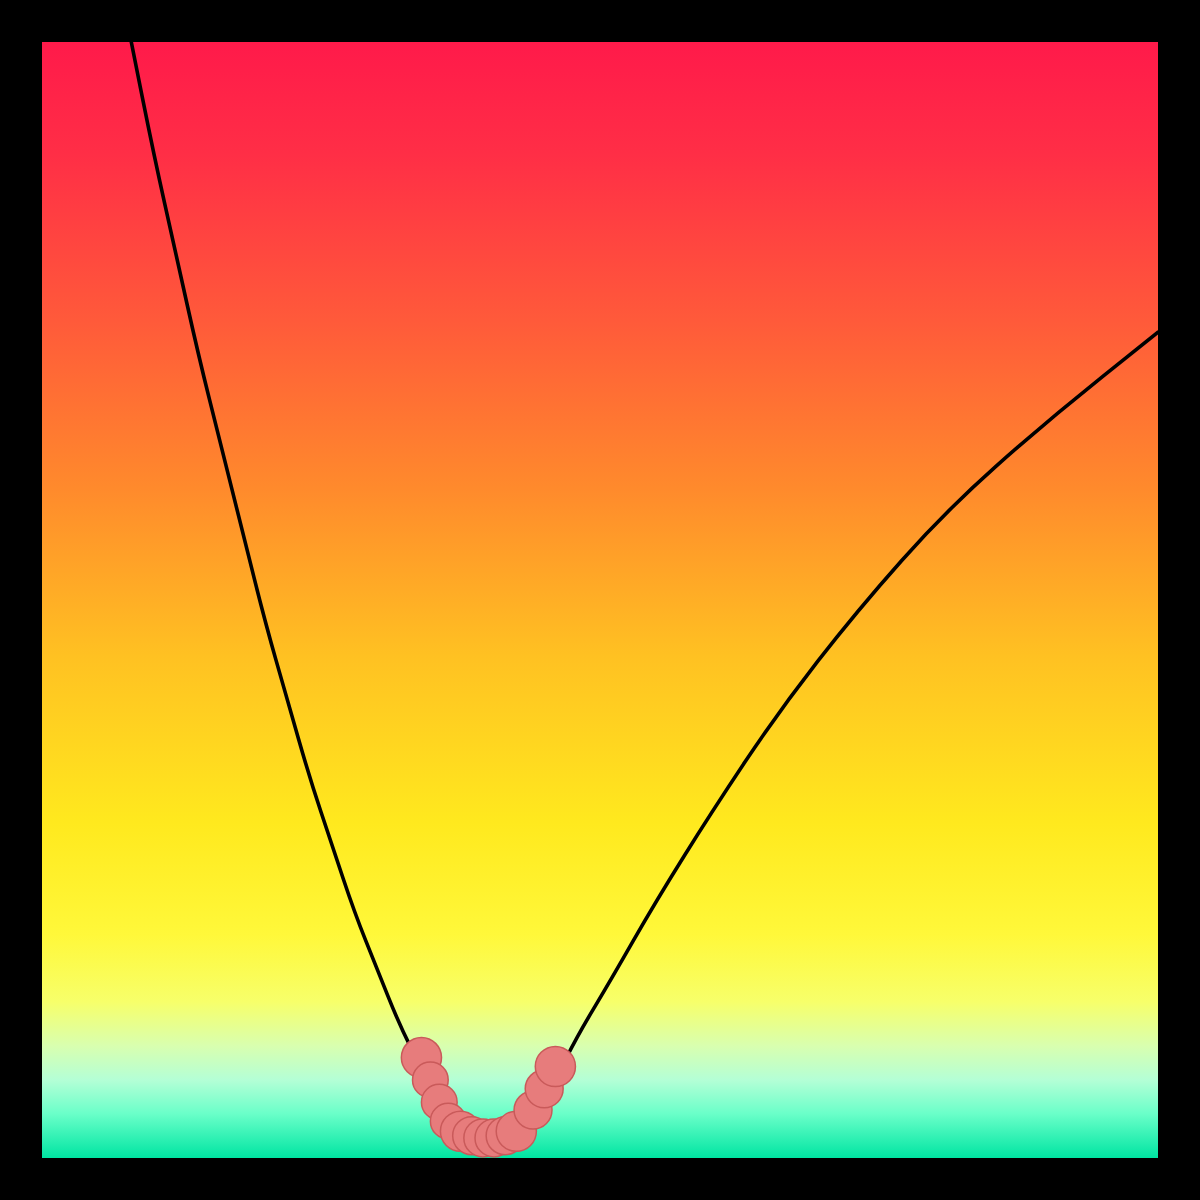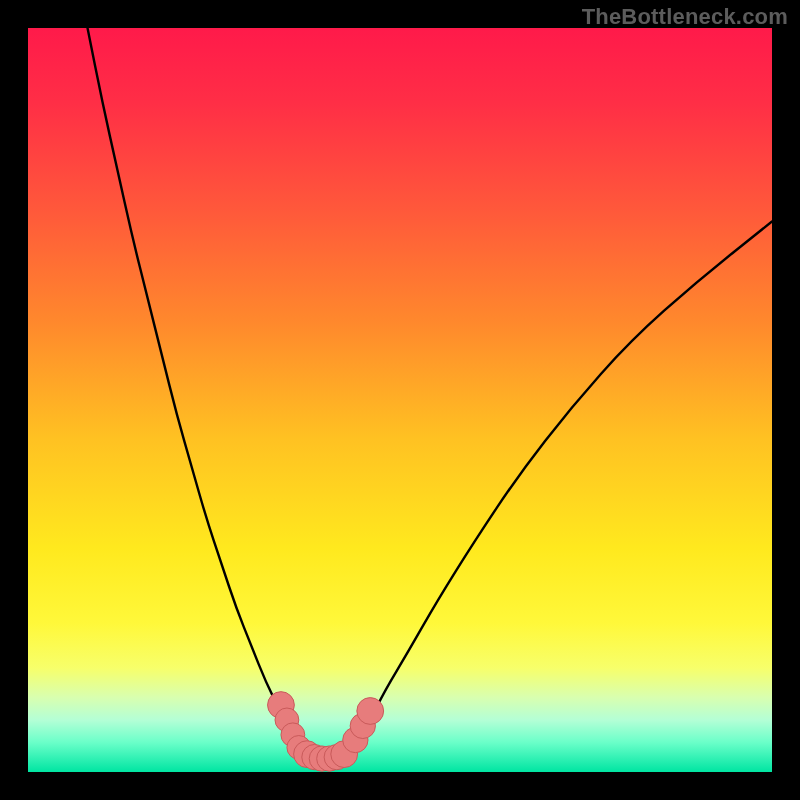--- a/index.html
+++ b/index.html
@@ -78,14 +78,13 @@
           <circle cx="293.88" cy="730.61" r="12.65" fill="#e77c7c" stroke="#c95a5a" stroke-width="1"></circle>
           <circle cx="301.32" cy="730.61" r="12.65" fill="#e77c7c" stroke="#c95a5a" stroke-width="1"></circle>
           <circle cx="308.76" cy="729.12" r="12.65" fill="#e77c7c" stroke="#c95a5a" stroke-width="1"></circle>
           <circle cx="316.20" cy="726.14" r="13.39" fill="#e77c7c" stroke="#c95a5a" stroke-width="1"></circle>
           <circle cx="327.36" cy="712.01" r="12.65" fill="#e77c7c" stroke="#c95a5a" stroke-width="1"></circle>
           <circle cx="334.80" cy="697.87" r="12.65" fill="#e77c7c" stroke="#c95a5a" stroke-width="1"></circle>
           <circle cx="342.24" cy="682.99" r="13.39" fill="#e77c7c" stroke="#c95a5a" stroke-width="1"></circle>
         </g>
     </svg>
   </div>
-  <div class="attribution">TheBottleneck.com</div>
 </div>
 
 </body></html>

